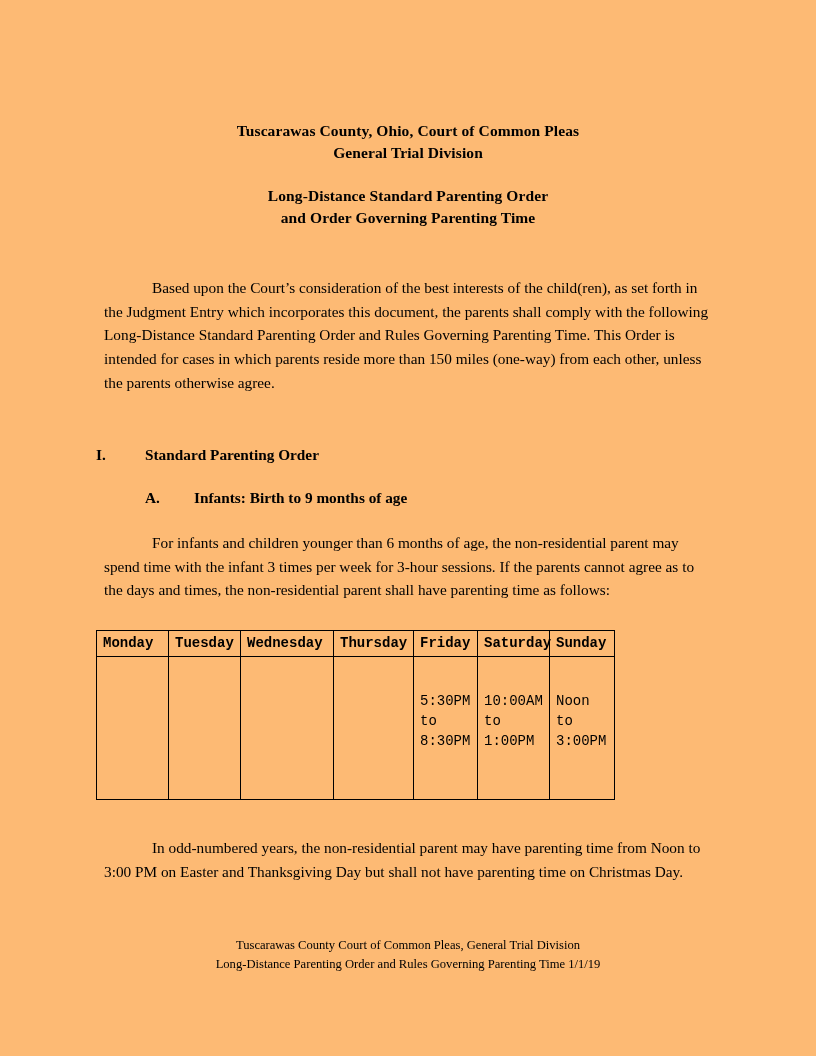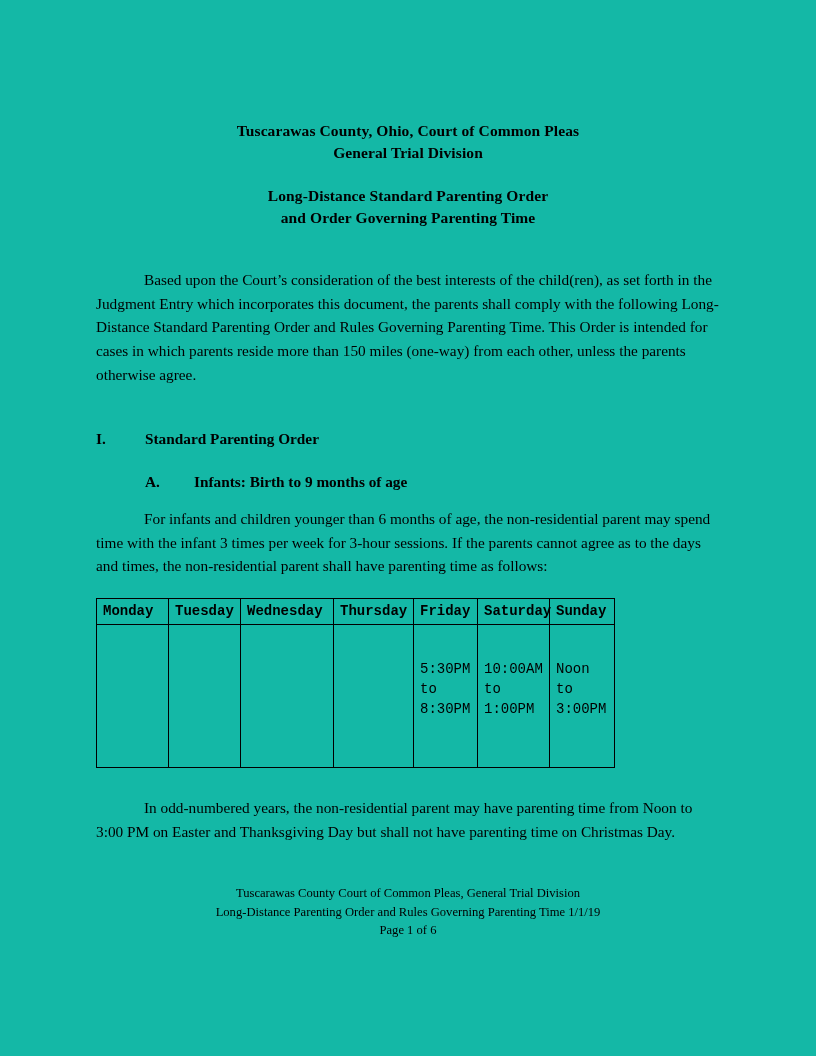--- a/index.html
+++ b/index.html
@@ -10,21 +10,21 @@
   }
   body {
     font-family: "Liberation Serif", "DejaVu Serif", serif;
     color: #000000;
   }
   .page {
     position: relative;
     width: 816px;
     height: 1056px;
     margin: 0 auto;
-    background: #14b8a6;
+    background: #fdba74;
     overflow: hidden;
     box-sizing: border-box;
   }
   .content {
     position: absolute;
     left: 96px;
     top: 0;
     width: 624px;
   }
 
@@ -41,21 +41,21 @@
   }
   .title-gap {
     height: 22px;
   }
 
   
   .para {
     font-size: 15.3px;
     line-height: 23.7px;
     text-align: left;
-    margin: 0;
+    margin: 8px;
     text-indent: 48px;
   }
   .spacer-lg { height: 40px; }
   .spacer-md { height: 28px; }
   .spacer-sm { height: 20px; }
   .spacer-xs { height: 13px; }
 
   
   .heading {
     font-weight: bold;
@@ -111,21 +111,21 @@
   col.c-wed  { width: 93px; }
   col.c-thu  { width: 80px; }
   col.c-fri  { width: 64px; }
   col.c-sat  { width: 72px; }
   col.c-sun  { width: 65px; }
 
   
   .footer {
     position: absolute;
     left: 96px;
-    top: 884px;
+    top: 936px;
     width: 624px;
     text-align: center;
     font-size: 12.6px;
     line-height: 18.6px;
   }
   .footer div { white-space: nowrap; }
 </style>
 </head>
 <body>
 
@@ -218,16 +218,15 @@
     <p class="para">In odd-numbered years, the non-residential parent may have parenting time from Noon to 3:00 PM on Easter and Thanksgiving Day but shall not have parenting time on Christmas Day.</p>
 
     <div class="spacer-xs"></div>
 
 
   </div>
 
   <div class="footer">
     <div>Tuscarawas County Court of Common Pleas, General Trial Division</div>
     <div>Long-Distance Parenting Order and Rules Governing Parenting Time 1/1/19</div>
-    <div>Page 1 of 6</div>
   </div>
 
 </div>
 
 </body></html>

